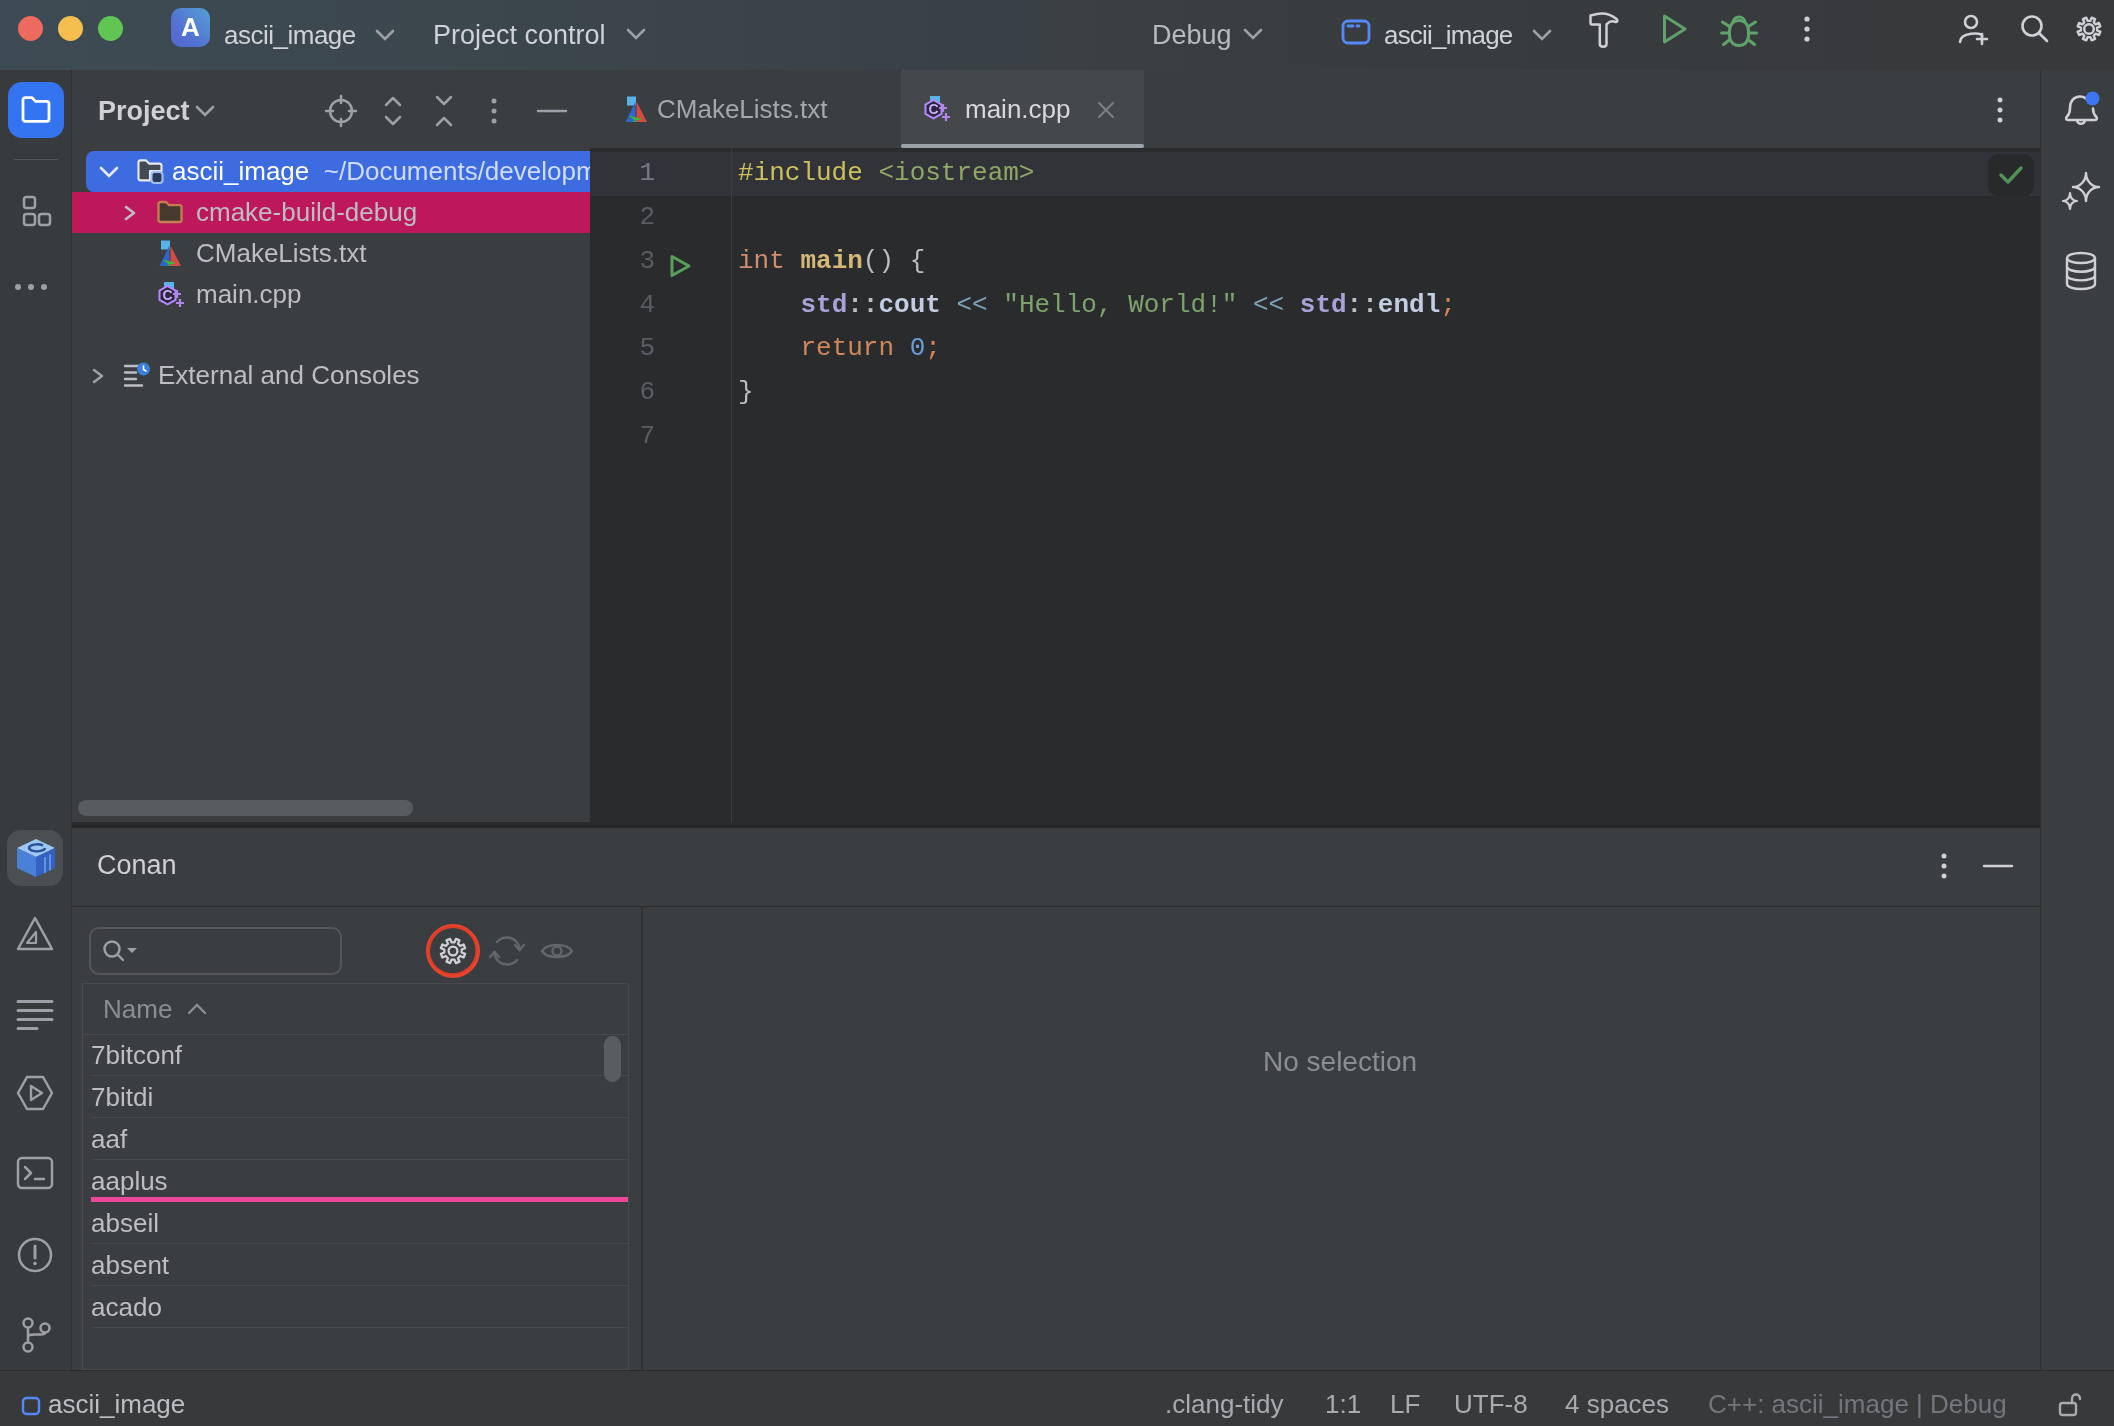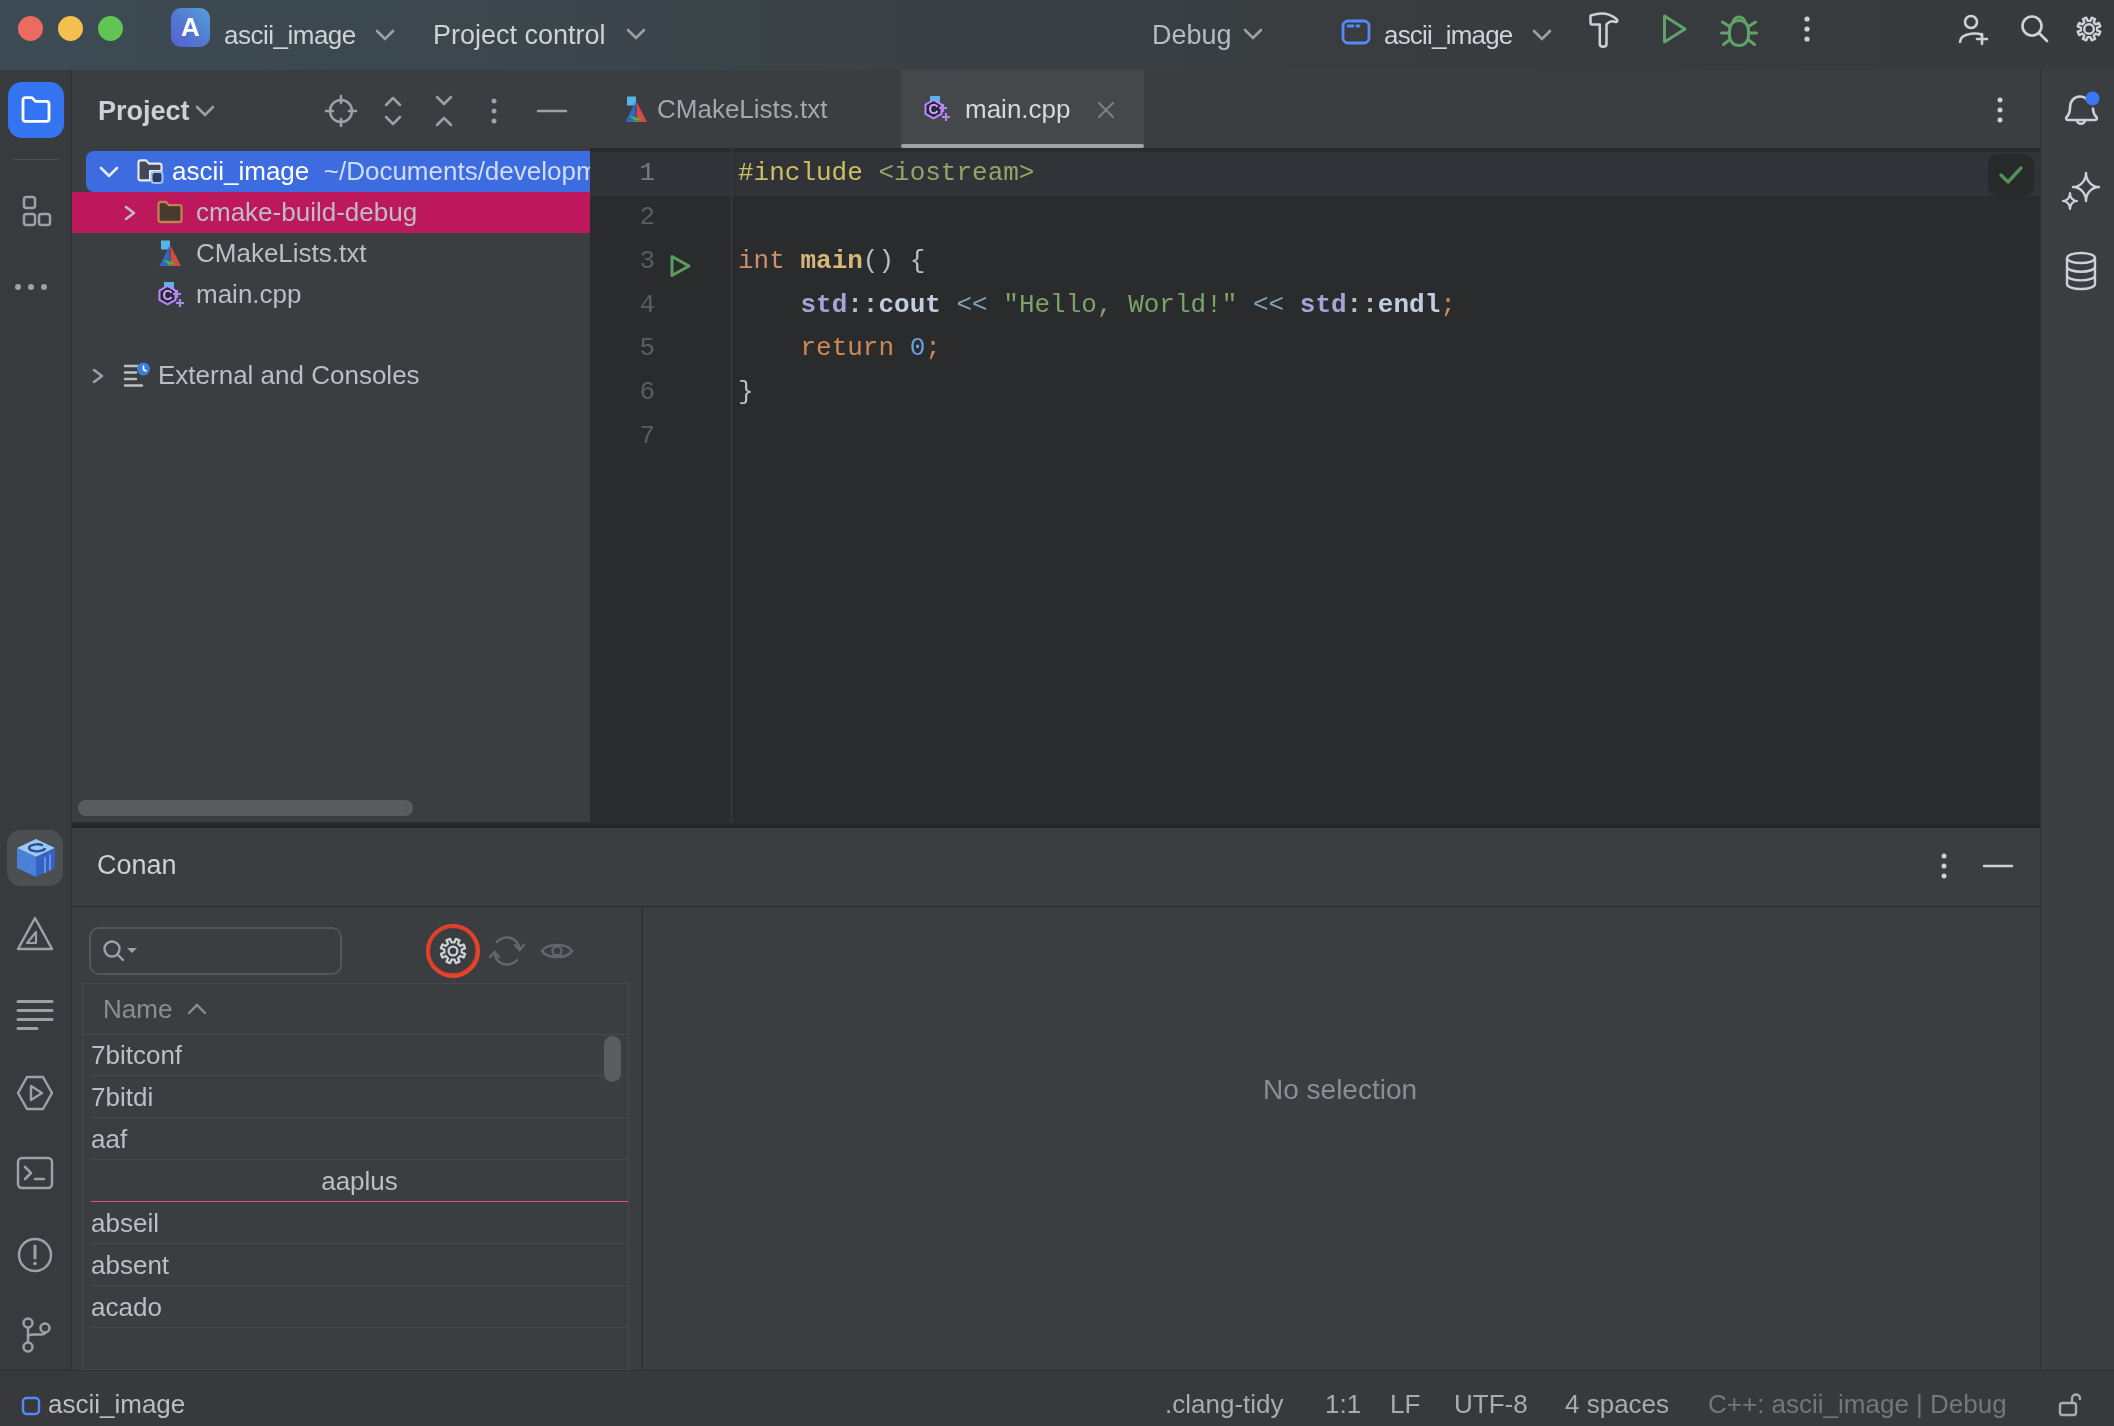--- a/index.html
+++ b/index.html
@@ -351,28 +351,28 @@
     <div class="abs" style="left:10px; top:155px; width:547px; height:387px; border:1px solid #47494C;">
       <div class="abs" style="left:20px; top:0; height:50px; line-height:50px; color:#8A8D92; font-size:26px;">Name</div>
       <svg class="abs" style="left:103px; top:17px;" width="22" height="16" viewBox="0 0 22 16">
           <path d="M3 12 L11 4 L19 12" stroke="#8A8D92" stroke-width="2.4" fill="none" stroke-linecap="round"></path>
         </svg>
       <div class="abs" style="left:0; top:50px; width:545px; height:1px; background:#47494C;"></div>
       <div class="abs" style="left:8px; top:50px; width:537px; color:#BCBEC4; font-size:26px;">
         <div style="height:42px; line-height:42px; border-bottom:1px solid #47494C;">7bitconf</div>
         <div style="height:42px; line-height:42px; border-bottom:1px solid #47494C;">7bitdi</div>
         <div style="height:42px; line-height:42px; border-bottom:1px solid #47494C;">aaf</div>
-        <div style="height:42px; line-height:42px; border-bottom:1px solid #ec4899;text-align:center;">aaplus</div>
+        <div style="height:42px; line-height:42px; border-bottom:5px solid #ec4899;">aaplus</div>
         <div style="height:42px; line-height:42px; border-bottom:1px solid #47494C;">abseil</div>
         <div style="height:42px; line-height:42px; border-bottom:1px solid #47494C;">absent</div>
         <div style="height:42px; line-height:42px; border-bottom:1px solid #47494C;">acado</div>
       </div>
       <div class="abs" style="left:521px; top:52px; width:17px; height:46px; border-radius:9px; background:#5A5D60;"></div>
     </div>
-    <div class="abs" style="left:1191px; top:246px; width:400px; color:#8A8D92; font-size:28px;">No selection</div>
+    <div class="abs" style="left:1191px; top:218px; width:400px; color:#8A8D92; font-size:28px;">No selection</div>
   </div>
   <div id="statusbar">
     <svg class="abs" style="left:20px; top:24px;" width="22" height="22" viewBox="0 0 22 22">
       <rect x="3" y="3" width="16" height="16" rx="3.5" stroke="#548AF7" stroke-width="2.4" fill="none"></rect>
     </svg>
     <div class="abs" style="left:48px; top:5px; height:56px; line-height:56px; color:#BCBEC4; font-size:26px;">ascii_image</div>
     <div class="abs" style="left:1165px; top:5px; height:56px; line-height:56px; color:#A8ABB0; font-size:26px;">.clang-tidy</div>
     <div class="abs" style="left:1325px; top:5px; height:56px; line-height:56px; color:#A8ABB0; font-size:26px;">1:1</div>
     <div class="abs" style="left:1390px; top:5px; height:56px; line-height:56px; color:#A8ABB0; font-size:26px;">LF</div>
     <div class="abs" style="left:1454px; top:5px; height:56px; line-height:56px; color:#A8ABB0; font-size:26px;">UTF-8</div>

